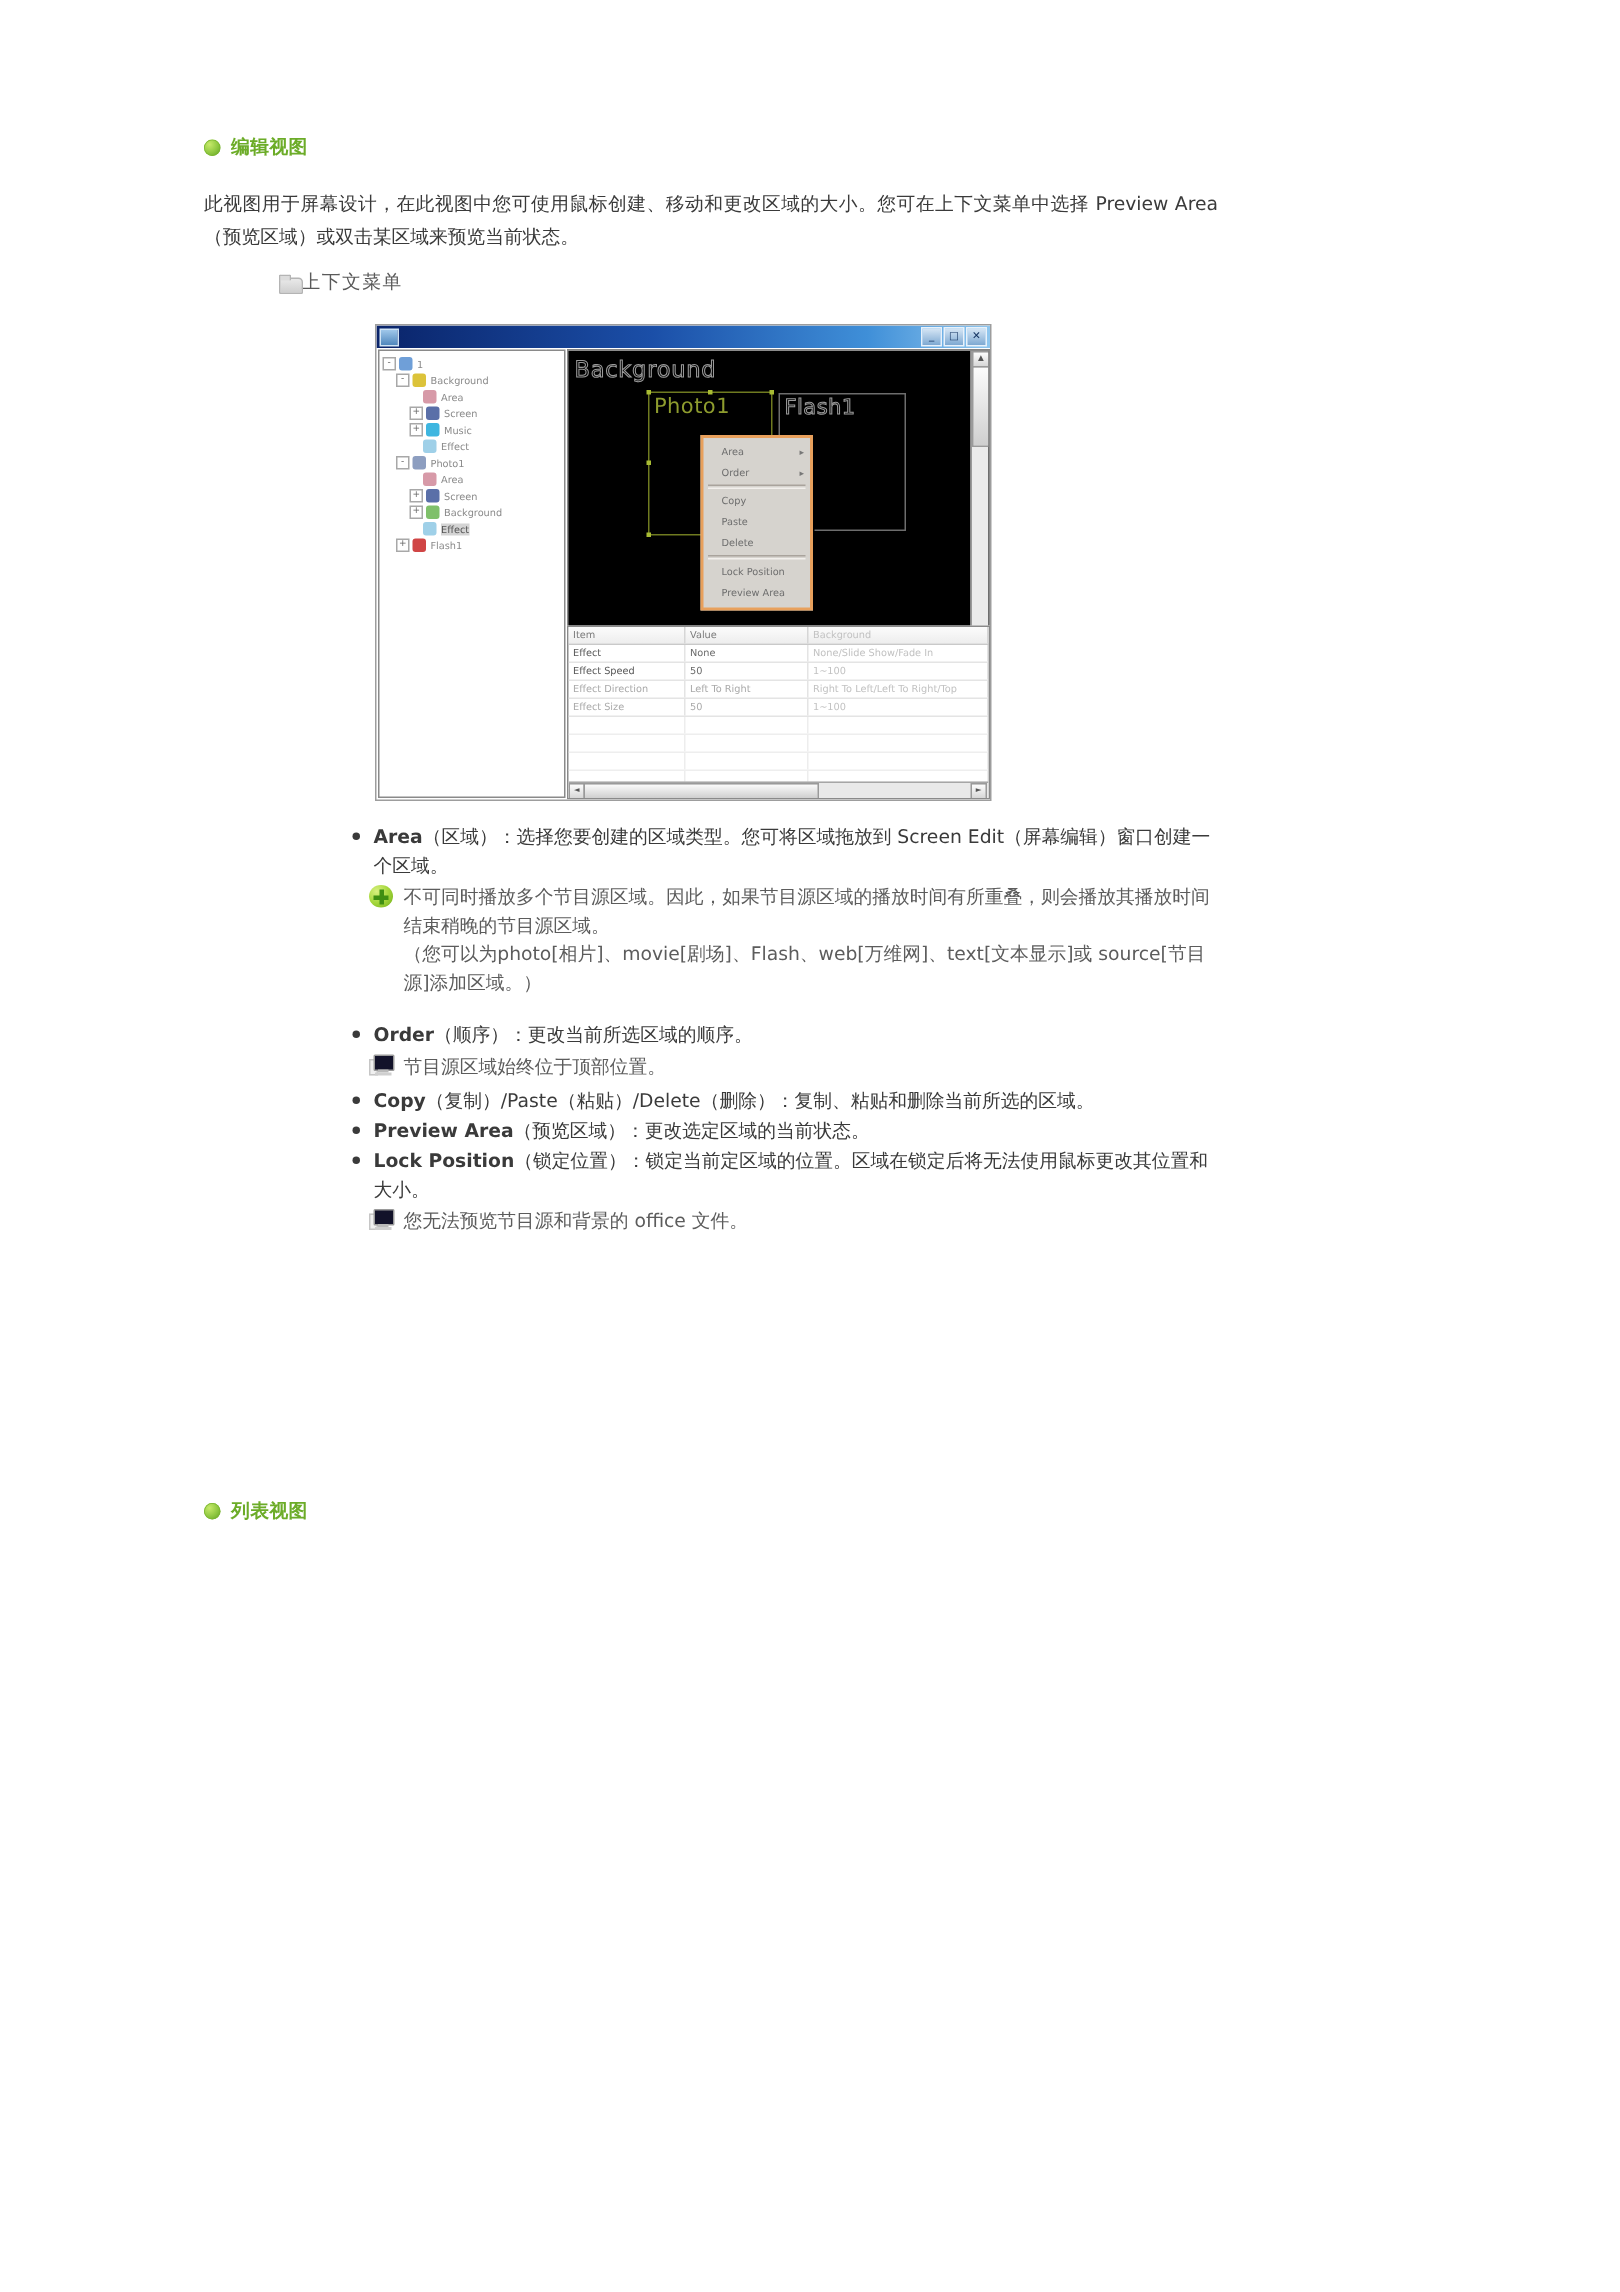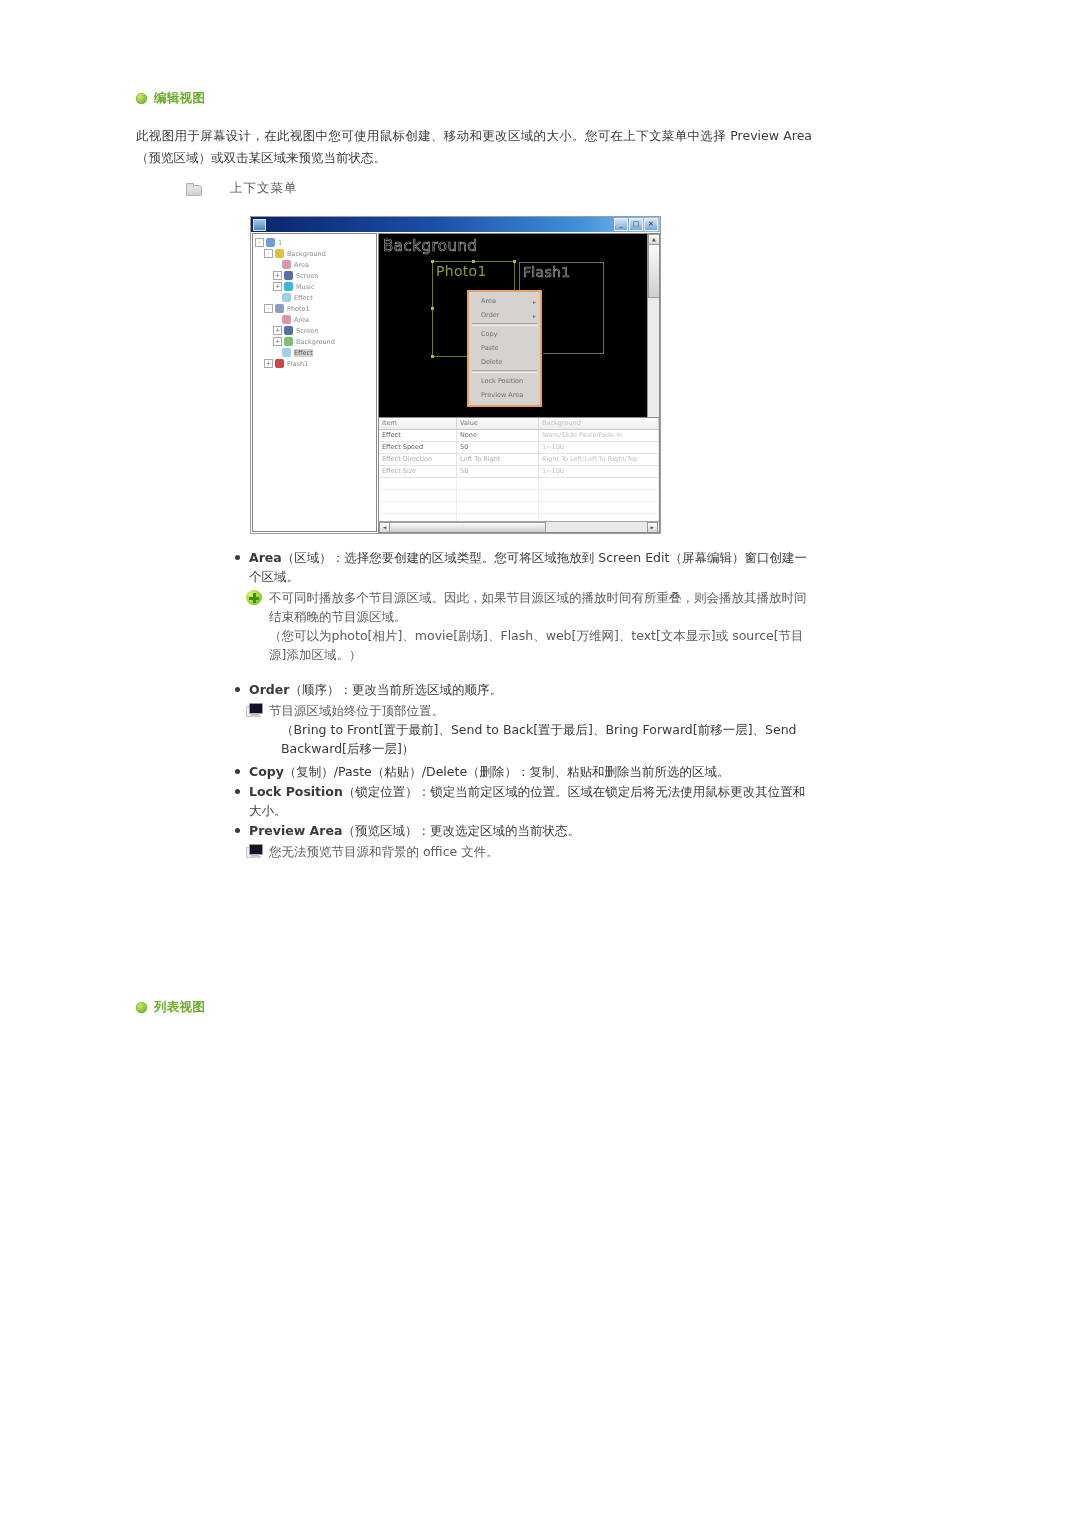--- a/index.html
+++ b/index.html
@@ -51,21 +51,21 @@
     line-height: 22px;
     color: #3a3a3a;
     text-align: justify;
   }
 
   
   .subhead {
     position: absolute;
     display: flex;
     align-items: center;
-    gap: 29px;
+    gap: 0;
   }
   .folder-icon {
     width: 15px; height: 12px;
     position: relative;
     flex: 0 0 auto;
   }
   .folder-icon:before {
     content: "";
     position: absolute;
     left: 0; top: 2px;
@@ -602,21 +602,21 @@
     <div class="listview" style="top:200px;">
       <div class="lv-head">
         <div class="c1">Item</div>
         <div class="c2">Value</div>
         <div class="c3">Background</div>
       </div>
       <div id="lv-body">
           <div class="lv-row">
             <div class="c1">Effect</div>
             <div class="c2">None</div>
-            <div class="c3">None/Slide Paste/Fade In</div>
+            <div class="c3">None/Slide Show/Fade In</div>
           </div>
           <div class="lv-row">
             <div class="c1">Effect Speed</div>
             <div class="c2">50</div>
             <div class="c3">1~100</div>
           </div>
           <div class="lv-row dim">
             <div class="c1">Effect Direction</div>
             <div class="c2">Left To Right</div>
             <div class="c3">Right To Left/Left To Right/Top</div>
@@ -682,40 +682,39 @@
     </div>
     <div class="note">
       <span class="note-ico ico-monitor">
         <span class="pg"></span>
           <span class="scr"></span>
           <span class="std"></span>
           <span class="bse"></span>
       </span>
       <span class="greytext">节目源区域始终位于顶部位置。</span>
     </div>
-    <div class="sub-note" style="padding-left:48px;">（Bring to Front[置于最前]、Send to Back[置于最后]、Bring Forward[前移一层]、Send Backward[后移一层]）</div>
 
     <div class="li" style="margin-top:4px;">
       <span class="dot"></span>
       <span class="li-text">
         <b class="lat">Copy</b><span>（复制）/Paste（粘贴）/Delete（删除）：复制、粘贴和删除当前所选的区域。</span>
       </span>
     </div>
 
     <div class="li">
       <span class="dot"></span>
       <span class="li-text">
-        <b class="lat">Lock Position</b><span>（锁定位置）：锁定当前定区域的位置。区域在锁定后将无法使用鼠标更改其位置和大小。</span>
+        <b class="lat">Preview Area</b><span>（预览区域）：更改选定区域的当前状态。</span>
       </span>
     </div>
 
     <div class="li">
       <span class="dot"></span>
       <span class="li-text">
-        <b class="lat">Preview Area</b><span>（预览区域）：更改选定区域的当前状态。</span>
+        <b class="lat">Lock Position</b><span>（锁定位置）：锁定当前定区域的位置。区域在锁定后将无法使用鼠标更改其位置和大小。</span>
       </span>
     </div>
     <div class="note">
       <span class="note-ico ico-monitor">
         <span class="pg"></span>
           <span class="scr"></span>
           <span class="std"></span>
           <span class="bse"></span>
       </span>
       <span class="greytext">您无法预览节目源和背景的 office 文件。</span>

